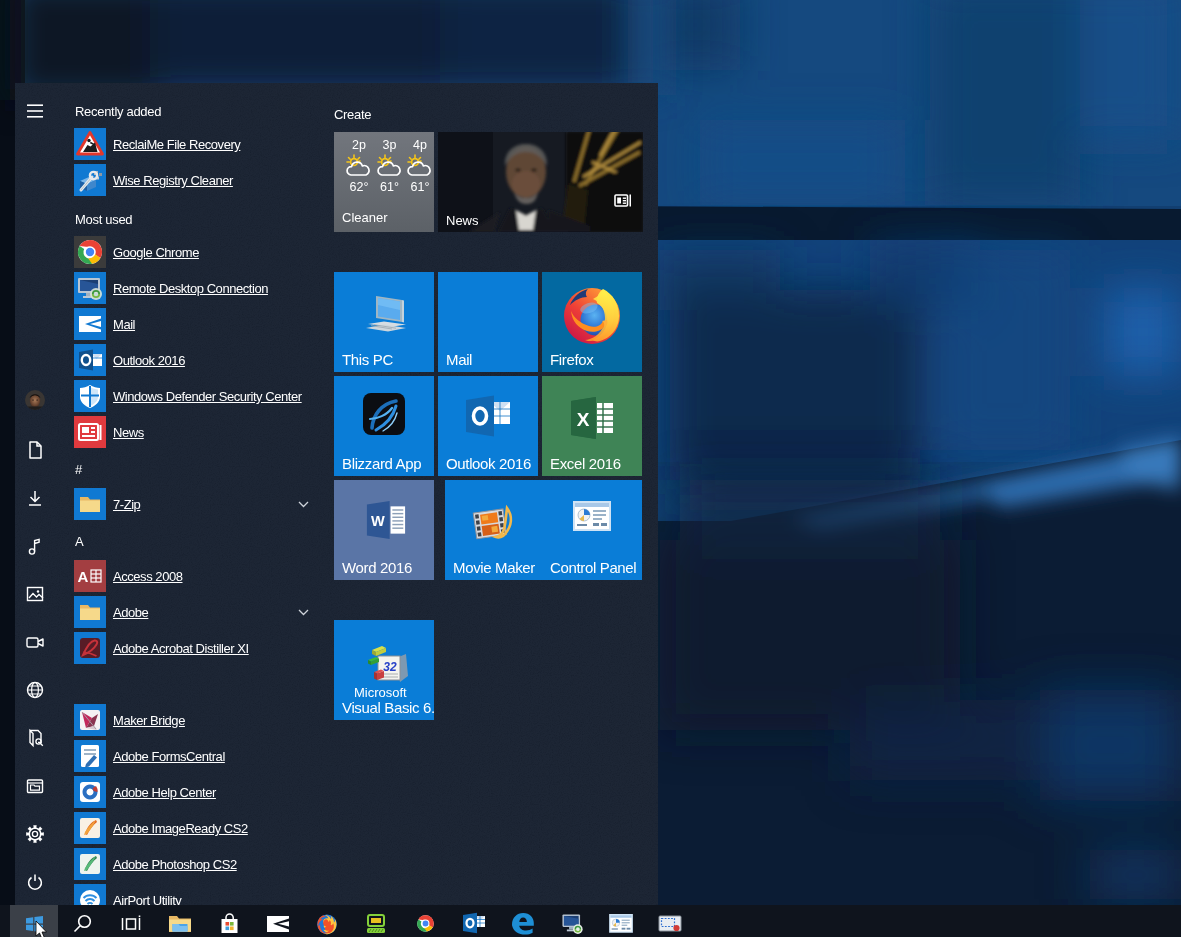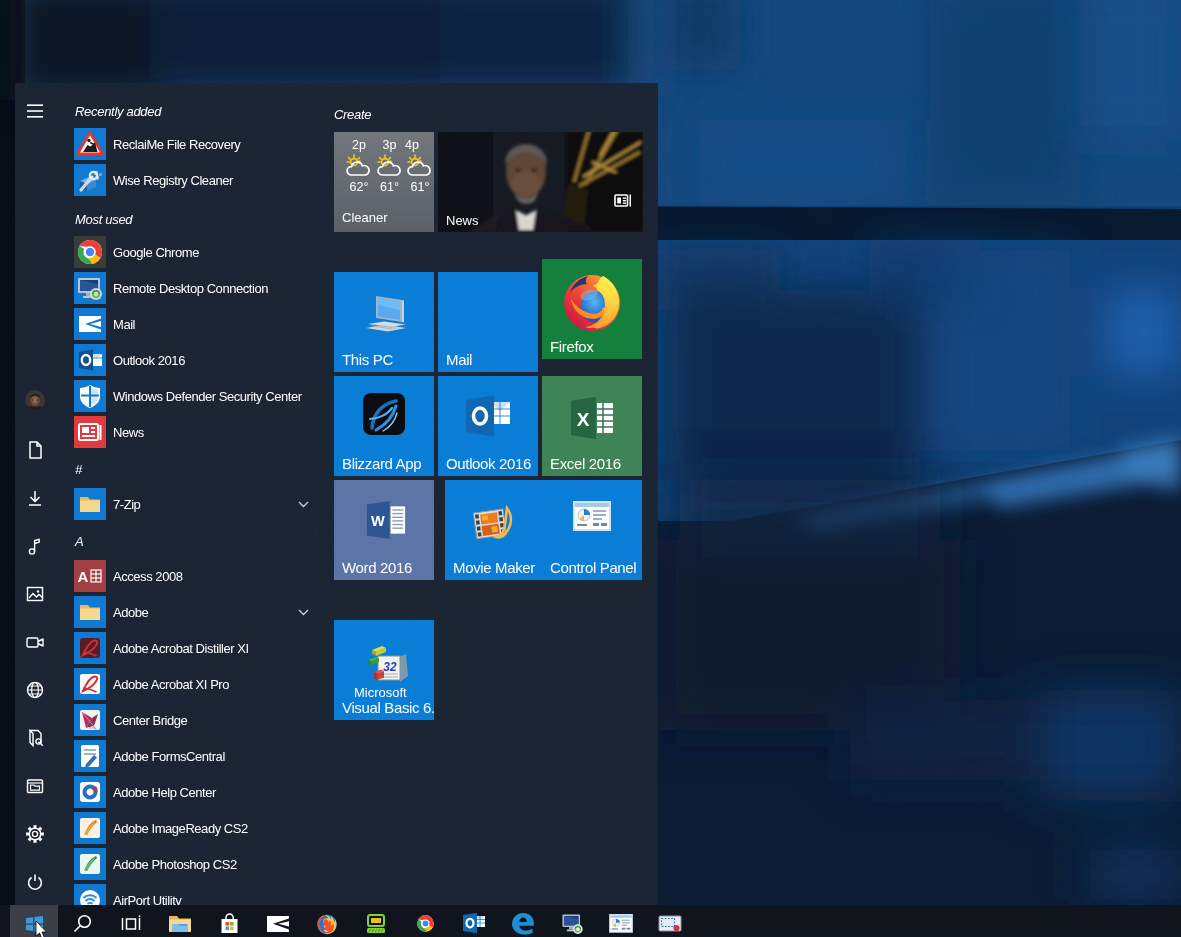--- a/index.html
+++ b/index.html
@@ -1,23 +1,23 @@
 <!DOCTYPE html>
 <html><head><meta charset="utf-8">
 <style>
 html,body{margin:0;padding:0;}
 body{width:1181px;height:937px;overflow:hidden;position:relative;font-family:"Liberation Sans",sans-serif;background:#0b1c33;}
 .abs{position:absolute;}
 #menu{left:15px;top:83px;width:643px;height:822px;background:#121a28;}
 #taskbar{left:0;top:905px;width:1181px;height:32px;background:#0f141d;}
-.grouplabel{position:absolute;color:#fff;font-size:13px;white-space:nowrap;letter-spacing:-0.3px;font-style:italic;}
+.grouplabel{position:absolute;color:#fff;font-size:13px;white-space:nowrap;letter-spacing:-0.3px;}
 .approw{position:absolute;left:59px;height:36px;width:280px;}
 .plate{position:absolute;left:0;top:0;width:32px;height:32px;background:#1079d2;overflow:hidden;}
 .plate svg{position:absolute;left:0;top:0;}
-.appname{position:absolute;left:39px;top:9px;color:#fff;font-size:13px;white-space:nowrap;letter-spacing:-0.45px;}
+.appname{position:absolute;left:39px;top:9px;color:#fff;font-size:13px;white-space:nowrap;letter-spacing:-0.45px;text-decoration:underline;}
 .tile{position:absolute;width:100px;height:100px;background:#0a7dd7;overflow:hidden;}
 .tlabel{position:absolute;left:8px;bottom:4px;color:#fff;font-size:15px;letter-spacing:-0.35px;white-space:nowrap;}
 .chev{position:absolute;left:224px;top:13px;width:11px;height:7px;}
 .sbi{position:absolute;left:10px;width:20px;height:20px;}
 .tbi{position:absolute;top:905px;width:48px;height:32px;display:flex;align-items:center;justify-content:center;z-index:3;padding-top:5px;box-sizing:border-box;}
 </style></head>
 <body>
 
 <svg class="abs" style="left:0;top:0" width="1181" height="937" viewBox="0 0 1181 937">
 <rect width="1181" height="937" fill="#123f71"></rect>
@@ -227,41 +227,31 @@
 <div class="approw" style="top:549px">
       <div class="plate" style="">
         <svg width="32" height="32">
           <rect x="6" y="6" width="20" height="20" rx="3" fill="#571c26"></rect>
           <path d="M9 23 C13 14 17 9 20.5 8.5 C23 8.2 24 10 22.5 12.5 C20.5 16 15 20.5 9 23 Z" fill="none" stroke="#c6323a" stroke-width="2"></path>
           <path d="M9.5 20 C14 20.5 19 22 22.5 24" stroke="#c6323a" stroke-width="1.6" fill="none"></path>
         </svg>
       </div>
       <div class="appname">Adobe Acrobat Distiller XI</div>
     </div>
-<div class="approw" style="top:585px">
-      <div class="plate" style="">
-        <svg width="32" height="32">
-          <rect x="6" y="6" width="20" height="20" rx="2" fill="#fbfbfb"></rect>
-          <path d="M9 23 C13 14 17 9 20.5 8.5 C23 8.2 24 10 22.5 12.5 C20.5 16 15 20.5 9 23 Z" fill="none" stroke="#d0312d" stroke-width="2"></path>
-          <path d="M9.5 20 C14 20.5 19 22 22.5 24" stroke="#d0312d" stroke-width="1.6" fill="none"></path>
-        </svg>
-      </div>
-      <div class="appname">Adobe Acrobat XI Pro</div>
-    </div>
 <div class="approw" style="top:621px">
       <div class="plate" style="">
         <svg width="32" height="32">
           <rect x="6" y="6" width="20" height="20" rx="2" fill="#f4f1f4"></rect>
           <polygon points="8,8 18,14 12,24" fill="#c2275c"></polygon>
           <polygon points="18,14 24,10 20,22 12,24" fill="#8a3350"></polygon>
           <polygon points="12,24 20,22 23,26" fill="#d8c8d0"></polygon>
           <line x1="8" y1="8" x2="22" y2="25" stroke="#aa9aa5" stroke-width="1"></line>
         </svg>
       </div>
-      <div class="appname">Center Bridge</div>
+      <div class="appname">Maker Bridge</div>
     </div>
 <div class="approw" style="top:657px">
       <div class="plate" style="">
         <svg width="32" height="32">
           <rect x="7" y="5" width="18" height="22" rx="1.5" fill="#fff"></rect>
           <rect x="10" y="9" width="12" height="2" fill="#9fb4c8"></rect>
           <rect x="10" y="13" width="12" height="2" fill="#9fb4c8"></rect>
           <path d="M12 24 l8 -9 3 2.5 -8 9 -4 1 z" fill="#2f6fb3"></path>
         </svg>
       </div>
@@ -330,21 +320,21 @@
             <line x1="8" y1="1" x2="8" y2="3.5"></line>
             <line x1="2.5" y1="3.5" x2="4.2" y2="5.2"></line>
             <line x1="13.5" y1="3.5" x2="11.8" y2="5.2"></line>
             <line x1="1" y1="8" x2="3.5" y2="8"></line>
             <line x1="14" y1="7" x2="12" y2="7.5"></line>
           </g>
           <circle cx="8" cy="8" r="3.4" fill="none" stroke="#f5c518" stroke-width="1.7"></circle>
           <path d="M5 21 a4.2 4.2 0 0 1 0.6 -8.4 a5.6 5.6 0 0 1 10.8 -0.6 a3.9 3.9 0 0 1 3.6 9 z" fill="none" stroke="#fff" stroke-width="1.7" stroke-linejoin="round"></path>
         </svg></div>
       <div style="position:absolute;left:40.5px;top:48px;width:30px;text-align:center;color:#fff;font-size:12.5px">61°</div>
-      <div style="position:absolute;left:71.0px;top:6px;width:30px;text-align:left;color:#fff;font-size:12.5px">4p</div>
+      <div style="position:absolute;left:71.0px;top:6px;width:30px;text-align:center;color:#fff;font-size:12.5px">4p</div>
       <div style="position:absolute;left:73.0px;top:22px"><svg width="26" height="24" viewBox="0 0 26 24">
           <g stroke="#f5c518" stroke-width="1.6" stroke-linecap="round">
             <line x1="8" y1="1" x2="8" y2="3.5"></line>
             <line x1="2.5" y1="3.5" x2="4.2" y2="5.2"></line>
             <line x1="13.5" y1="3.5" x2="11.8" y2="5.2"></line>
             <line x1="1" y1="8" x2="3.5" y2="8"></line>
             <line x1="14" y1="7" x2="12" y2="7.5"></line>
           </g>
           <circle cx="8" cy="8" r="3.4" fill="none" stroke="#f5c518" stroke-width="1.7"></circle>
           <path d="M5 21 a4.2 4.2 0 0 1 0.6 -8.4 a5.6 5.6 0 0 1 10.8 -0.6 a3.9 3.9 0 0 1 3.6 9 z" fill="none" stroke="#fff" stroke-width="1.7" stroke-linejoin="round"></path>
@@ -412,21 +402,21 @@
             <line x1="9" y1="31.6" x2="30" y2="35"></line>
             <line x1="12" y1="30.7" x2="34" y2="34.2"></line>
           </g>
         </g>
       </svg>
       <div class="tlabel">This PC</div>
     </div>
 <div class="tile" style="left:423px;top:189px">
       <div class="tlabel">Mail</div>
     </div>
-<div class="tile" style="left:527px;top:176px;background:#15803d">
+<div class="tile" style="left:527px;top:189px;background:#0369a1">
       <svg style="position:absolute;left:16px;top:9px" width="68" height="68" viewBox="0 0 68 68">
 <defs>
 <linearGradient id="ffb" x1="0.8" y1="0.1" x2="0.15" y2="0.9">
             <stop offset="0" stop-color="#ff9a36"></stop>
             <stop offset="0.55" stop-color="#ee3f36"></stop>
             <stop offset="1" stop-color="#cc1747"></stop>
           </linearGradient>
 <linearGradient id="ffy2" x1="0.6" y1="0" x2="0.45" y2="1">
             <stop offset="0" stop-color="#fff04a"></stop>
             <stop offset="0.5" stop-color="#ffcf3f"></stop>

